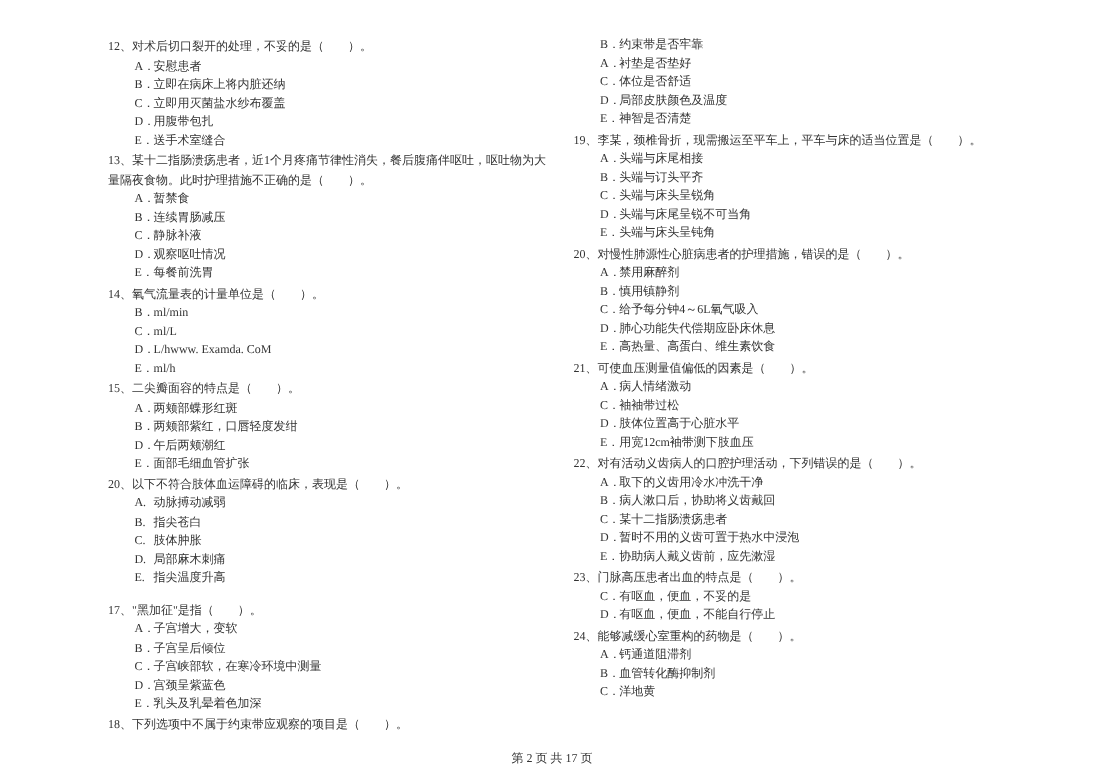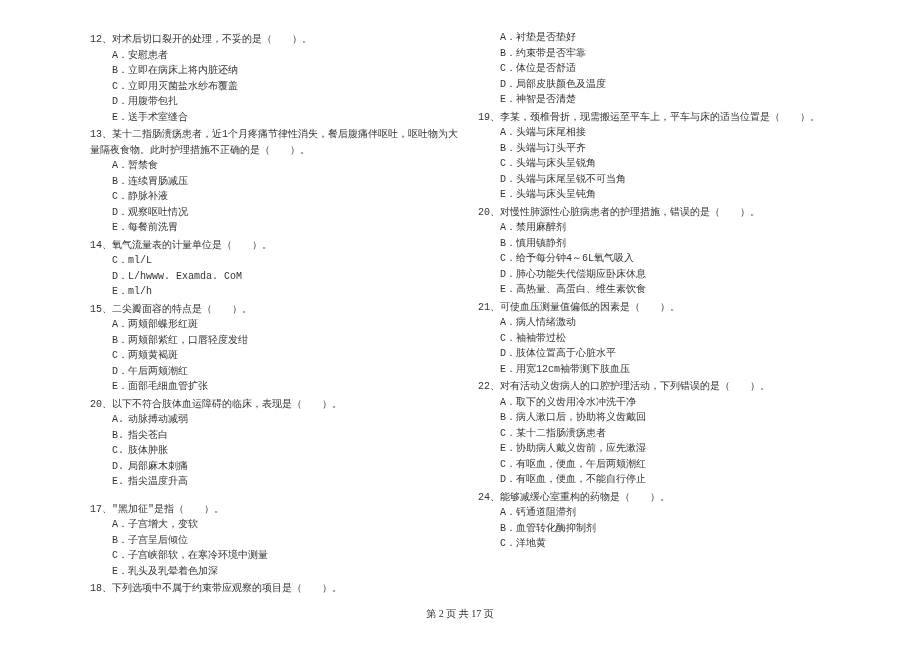--- a/index.html
+++ b/index.html
@@ -14,39 +14,38 @@
       font-family: "SimSun", serif;
       font-size: 10px;
       color: #333;
       padding: 30px 70px 20px 90px;
       position: relative;
     }
     .columns {
       display: flex;
       gap: 16px;
       height: 580px;
-      font-family: Liberation Mono, monospace;
     }
     .col {
       flex: 1;
       line-height: 1.55;
     }
     .q-text {
       margin-top: 2px;
     }
     .opt {
       padding-left: 22px;
     }
     .opt-label {
       display: inline-block;
       width: 16px;
     }
     .footer {
       position: absolute;
-      bottom: 29px;
+      bottom: 11px;
       left: 0;
       right: 0;
       text-align: center;
       font-size: 10px;
     }
   </style>
 </head>
 <body>
 
 <div class="columns">
@@ -57,46 +56,47 @@
       <div class="opt"><span class="opt-label">C．</span><span>立即用灭菌盐水纱布覆盖</span></div>
       <div class="opt"><span class="opt-label">D．</span><span>用腹带包扎</span></div>
       <div class="opt"><span class="opt-label">E．</span><span>送手术室缝合</span></div>
       <div class="q-text">13、某十二指肠溃疡患者，近1个月疼痛节律性消失，餐后腹痛伴呕吐，呕吐物为大量隔夜食物。此时护理措施不正确的是（　　）。</div>
       <div class="opt"><span class="opt-label">A．</span><span>暂禁食</span></div>
       <div class="opt"><span class="opt-label">B．</span><span>连续胃肠减压</span></div>
       <div class="opt"><span class="opt-label">C．</span><span>静脉补液</span></div>
       <div class="opt"><span class="opt-label">D．</span><span>观察呕吐情况</span></div>
       <div class="opt"><span class="opt-label">E．</span><span>每餐前洗胃</span></div>
       <div class="q-text">14、氧气流量表的计量单位是（　　）。</div>
+      <div class="opt"><span class="opt-label">B．</span><span>ml/min</span></div>
       <div class="opt"><span class="opt-label">C．</span><span>ml/L</span></div>
       <div class="opt"><span class="opt-label">D．</span><span>L/hwww. Examda. CoM</span></div>
       <div class="opt"><span class="opt-label">E．</span><span>ml/h</span></div>
       <div class="q-text">15、二尖瓣面容的特点是（　　）。</div>
       <div class="opt"><span class="opt-label">A．</span><span>两颊部蝶形红斑</span></div>
       <div class="opt"><span class="opt-label">B．</span><span>两颊部紫红，口唇轻度发绀</span></div>
-      <div class="opt"><span class="opt-label">C．</span><span>两颊黄褐斑</span></div>
       <div class="opt"><span class="opt-label">D．</span><span>午后两颊潮红</span></div>
       <div class="opt"><span class="opt-label">E．</span><span>面部毛细血管扩张</span></div>
       <div class="q-text">20、以下不符合肢体血运障碍的临床，表现是（　　）。</div>
       <div class="opt"><span class="opt-label">A.</span><span>动脉搏动减弱</span></div>
       <div class="opt"><span class="opt-label">B.</span><span>指尖苍白</span></div>
       <div class="opt"><span class="opt-label">C.</span><span>肢体肿胀</span></div>
       <div class="opt"><span class="opt-label">D.</span><span>局部麻木刺痛</span></div>
       <div class="opt"><span class="opt-label">E.</span><span>指尖温度升高</span></div>
       <div style="height: 10px;"></div>
       <div class="q-text">17、"黑加征"是指（　　）。</div>
       <div class="opt"><span class="opt-label">A．</span><span>子宫增大，变软</span></div>
       <div class="opt"><span class="opt-label">B．</span><span>子宫呈后倾位</span></div>
       <div class="opt"><span class="opt-label">C．</span><span>子宫峡部软，在寒冷环境中测量</span></div>
+      <div class="opt"><span class="opt-label">D．</span><span>宫颈呈紫蓝色</span></div>
       <div class="opt"><span class="opt-label">E．</span><span>乳头及乳晕着色加深</span></div>
       <div class="q-text">18、下列选项中不属于约束带应观察的项目是（　　）。</div>
     </div>
   <div class="col" id="right-col">
+      <div class="opt"><span class="opt-label">B．</span><span>约束带是否牢靠</span></div>
       <div class="opt"><span class="opt-label">A．</span><span>衬垫是否垫好</span></div>
-      <div class="opt"><span class="opt-label">B．</span><span>约束带是否牢靠</span></div>
       <div class="opt"><span class="opt-label">C．</span><span>体位是否舒适</span></div>
       <div class="opt"><span class="opt-label">D．</span><span>局部皮肤颜色及温度</span></div>
       <div class="opt"><span class="opt-label">E．</span><span>神智是否清楚</span></div>
       <div class="q-text">19、李某，颈椎骨折，现需搬运至平车上，平车与床的适当位置是（　　）。</div>
       <div class="opt"><span class="opt-label">A．</span><span>头端与床尾相接</span></div>
       <div class="opt"><span class="opt-label">B．</span><span>头端与订头平齐</span></div>
       <div class="opt"><span class="opt-label">C．</span><span>头端与床头呈锐角</span></div>
       <div class="opt"><span class="opt-label">D．</span><span>头端与床尾呈锐不可当角</span></div>
       <div class="opt"><span class="opt-label">E．</span><span>头端与床头呈钝角</span></div>
       <div class="q-text">20、对慢性肺源性心脏病患者的护理措施，错误的是（　　）。</div>
@@ -107,22 +107,24 @@
       <div class="opt"><span class="opt-label">E．</span><span>高热量、高蛋白、维生素饮食</span></div>
       <div class="q-text">21、可使血压测量值偏低的因素是（　　）。</div>
       <div class="opt"><span class="opt-label">A．</span><span>病人情绪激动</span></div>
       <div class="opt"><span class="opt-label">C．</span><span>袖袖带过松</span></div>
       <div class="opt"><span class="opt-label">D．</span><span>肢体位置高于心脏水平</span></div>
       <div class="opt"><span class="opt-label">E．</span><span>用宽12cm袖带测下肢血压</span></div>
       <div class="q-text">22、对有活动义齿病人的口腔护理活动，下列错误的是（　　）。</div>
       <div class="opt"><span class="opt-label">A．</span><span>取下的义齿用冷水冲洗干净</span></div>
       <div class="opt"><span class="opt-label">B．</span><span>病人漱口后，协助将义齿戴回</span></div>
       <div class="opt"><span class="opt-label">C．</span><span>某十二指肠溃疡患者</span></div>
+      <div class="opt"><span class="opt-label">D．</span><span>暂时不用的义齿可置于热水中浸泡</span></div>
       <div class="opt"><span class="opt-label">E．</span><span>协助病人戴义齿前，应先漱湿</span></div>
-      <div class="opt"><span class="opt-label">C．</span><span>有呕血，便血，午后两颊潮红</span></div>
+      <div class="q-text">23、门脉高压患者出血的特点是（　　）。</div>
+      <div class="opt"><span class="opt-label">C．</span><span>有呕血，便血，不妥的是</span></div>
       <div class="opt"><span class="opt-label">D．</span><span>有呕血，便血，不能自行停止</span></div>
       <div class="q-text">24、能够减缓心室重构的药物是（　　）。</div>
       <div class="opt"><span class="opt-label">A．</span><span>钙通道阻滞剂</span></div>
       <div class="opt"><span class="opt-label">B．</span><span>血管转化酶抑制剂</span></div>
       <div class="opt"><span class="opt-label">C．</span><span>洋地黄</span></div>
     </div>
 </div>
 
 <div class="footer">第 2 页 共 17 页</div>
 

